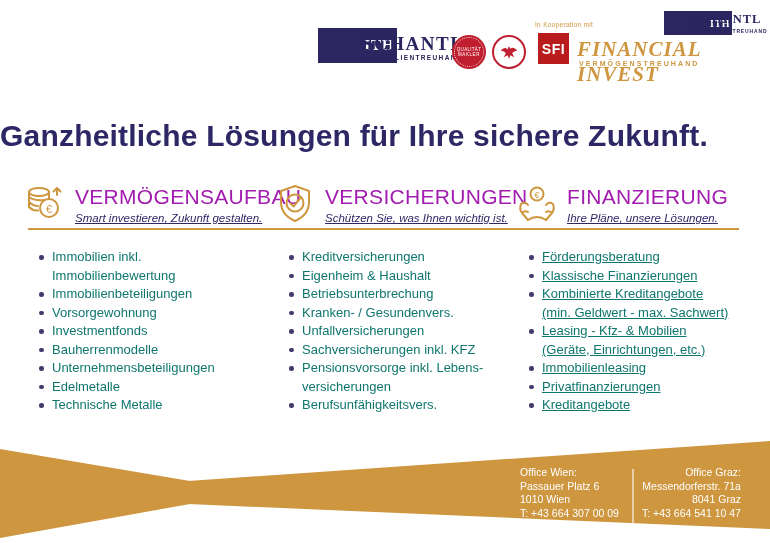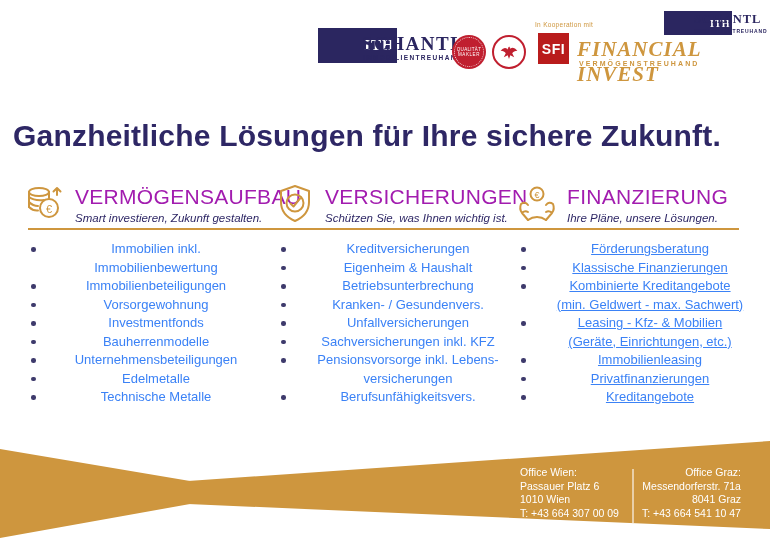--- a/index.html
+++ b/index.html
@@ -40,35 +40,35 @@
     color:#fff;display:flex;align-items:center;justify-content:center;
     font-weight:bold;font-size:14px;letter-spacing:.5px;
   }
   .fi-name{
     position:absolute;left:577px;top:37px;font-family:"Liberation Serif",serif;font-weight:bold;
     color:#CE963E;font-size:21px;letter-spacing:1px;font-style:italic;
   }
   .fi-sub{position:absolute;left:579px;top:60px;color:#CE963E;font-size:7px;letter-spacing:2.1px;font-weight:bold;}
   
   .headline{
-    position:absolute;left:0;top:119px;width:734px;text-align:center;
+    position:absolute;left:0;top:119px;width:734px;text-align:left;
     font-size:30px;font-weight:bold;color:#2E2765;letter-spacing:.2px;
   }
   
   .col-head{position:absolute;top:183px;display:flex;gap:9px;align-items:flex-start;}
   .col-head.c0{left:24px;}
   .col-head.c1{left:274px;}
   .col-head.c2{left:516px;}
   .col-icon{width:42px;height:42px;flex:0 0 auto;}
   .col-title{font-size:21px;font-weight:normal;color:#a21caf;letter-spacing:.3px;padding-top:2px;}
-  .col-tag{font-size:11.5px;font-style:italic;color:#2E2765;margin-top:3px;}
+  .col-tag{font-size:11.5px;font-style:italic;color:#2E2765;margin-top:3px;text-decoration:underline;}
   .gold-rule{position:absolute;left:28px;top:228px;width:711px;height:2px;background:#CE963E;}
   
-  .list{position:absolute;top:240px;margin:0;padding:0;list-style:none;
-    font-size:13px;color:#3b82f6;line-height:18.5px;text-align:center;}
+  .list{position:absolute;top:240px;margin:8px;padding:0;list-style:none;
+    font-size:13px;color:#0f766e;line-height:18.5px;}
   .list.c0{left:30px;width:238px;}
   .list.c1{left:280px;width:242px;}
   .list.c2{left:520px;width:246px;text-decoration:underline;}
   .list li{position:relative;padding-left:14px;}
   .list li::before{
     content:"";position:absolute;left:1px;top:7px;width:4.5px;height:4.5px;
     border-radius:50%;background:#3E3A6C;
   }
   .list li span{display:block;}
   

